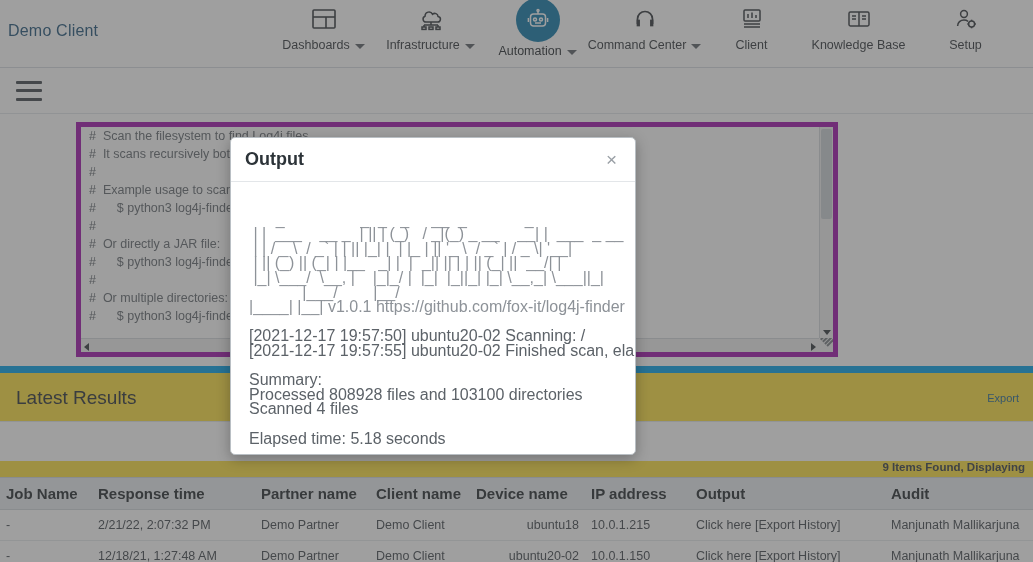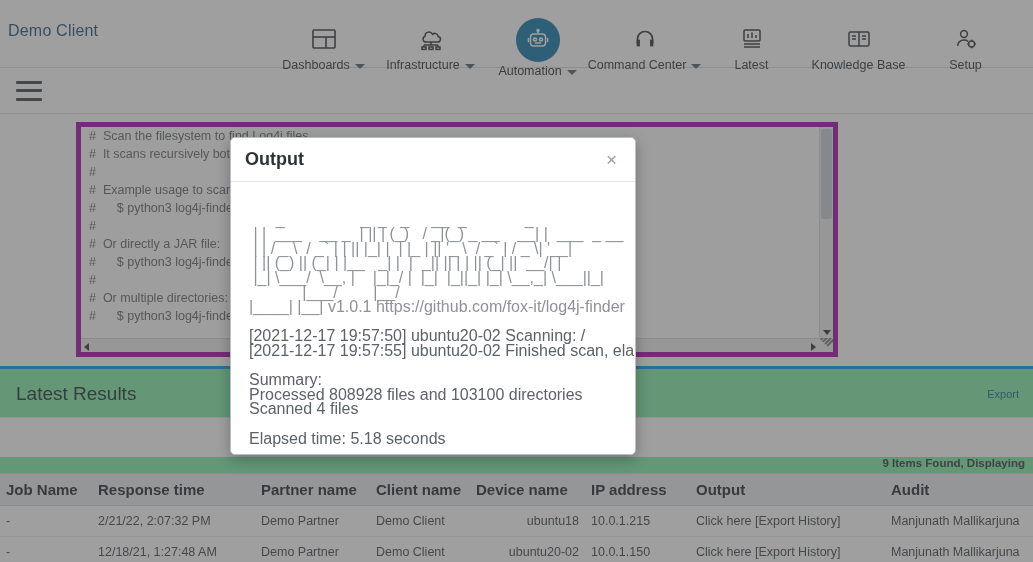--- a/index.html
+++ b/index.html
@@ -8,21 +8,21 @@
     width: 1033px; height: 562px;
     overflow: hidden;
     font-family: "Liberation Sans", sans-serif;
     background: #ffffff;
   }
 
   
   #page {
     position: absolute; inset: 0;
     width: 1033px; height: 562px;
-    background: #86efac;
+    background: #fde047;
   }
 
   
   .topnav {
     position: relative;
     height: 68px;
     background: #ffffff;
     border-bottom: 1px solid #d8dde2;
     display: flex;
     align-items: flex-start;
@@ -36,21 +36,21 @@
   }
   .navitems {
     position: absolute;
     left: 270px; top: 0;
     display: flex;
     align-items: flex-start;
     height: 68px;
   }
   .navitem {
     width: 107px;
-    padding-top: 22px;
+    padding-top: 2px;
     display: flex;
     flex-direction: column;
     align-items: center;
     cursor: pointer;
     text-decoration: none;
   }
   .navicon {
     height: 34px;
     display: flex; align-items: center; justify-content: center;
     color: #3a3f44;
@@ -167,21 +167,21 @@
     box-shadow: 0 3px 0 #7d8387, 0 6px 0 #7d8387, 0 9px 0 #7d8387;
     background: #7d8387;
     transform: rotate(-45deg);
     transform-origin: 0 0;
   }
 
   
   .results-header {
     display: flex; align-items: center; justify-content: space-between;
     padding: 14px 10px 12px 16px;
-    border-top: 3px solid #0ea5e9;
+    border-top: 7px solid #0ea5e9;
   }
   .results-title {
     font-size: 19px; color: #343a40; font-weight: 400;
   }
   .export-link {
     font-size: 11px; color: #2f6e96; cursor: pointer; padding-right: 4px;
   }
   .toolbar-strip {
     height: 40px;
     background: #ffffff;
@@ -354,21 +354,21 @@
           <svg width="24" height="24" viewBox="0 0 24 24" fill="none" stroke="currentColor" stroke-width="1.5">
             <rect x="4" y="3" width="16" height="11" rx="1"></rect>
             <line x1="8" y1="11" x2="8" y2="7"></line>
             <line x1="12" y1="11" x2="12" y2="5.5"></line>
             <line x1="16" y1="11" x2="16" y2="8"></line>
             <line x1="4" y1="17" x2="20" y2="17"></line>
             <line x1="4" y1="20" x2="20" y2="20"></line>
           </svg>
         </div>
         <div class="navlabelrow">
-          <span class="navlabel">Latest</span>
+          <span class="navlabel">Client</span>
         </div>
       </div>
 
       <div class="navitem">
         <div class="navicon">
           <svg width="26" height="24" viewBox="0 0 26 24" fill="none" stroke="currentColor" stroke-width="1.5">
             <rect x="3" y="5" width="20" height="14" rx="1.4"></rect>
             <line x1="13" y1="5" x2="13" y2="19"></line>
             <line x1="6" y1="9" x2="10" y2="9"></line>
             <line x1="6" y1="12" x2="10" y2="12"></line>

